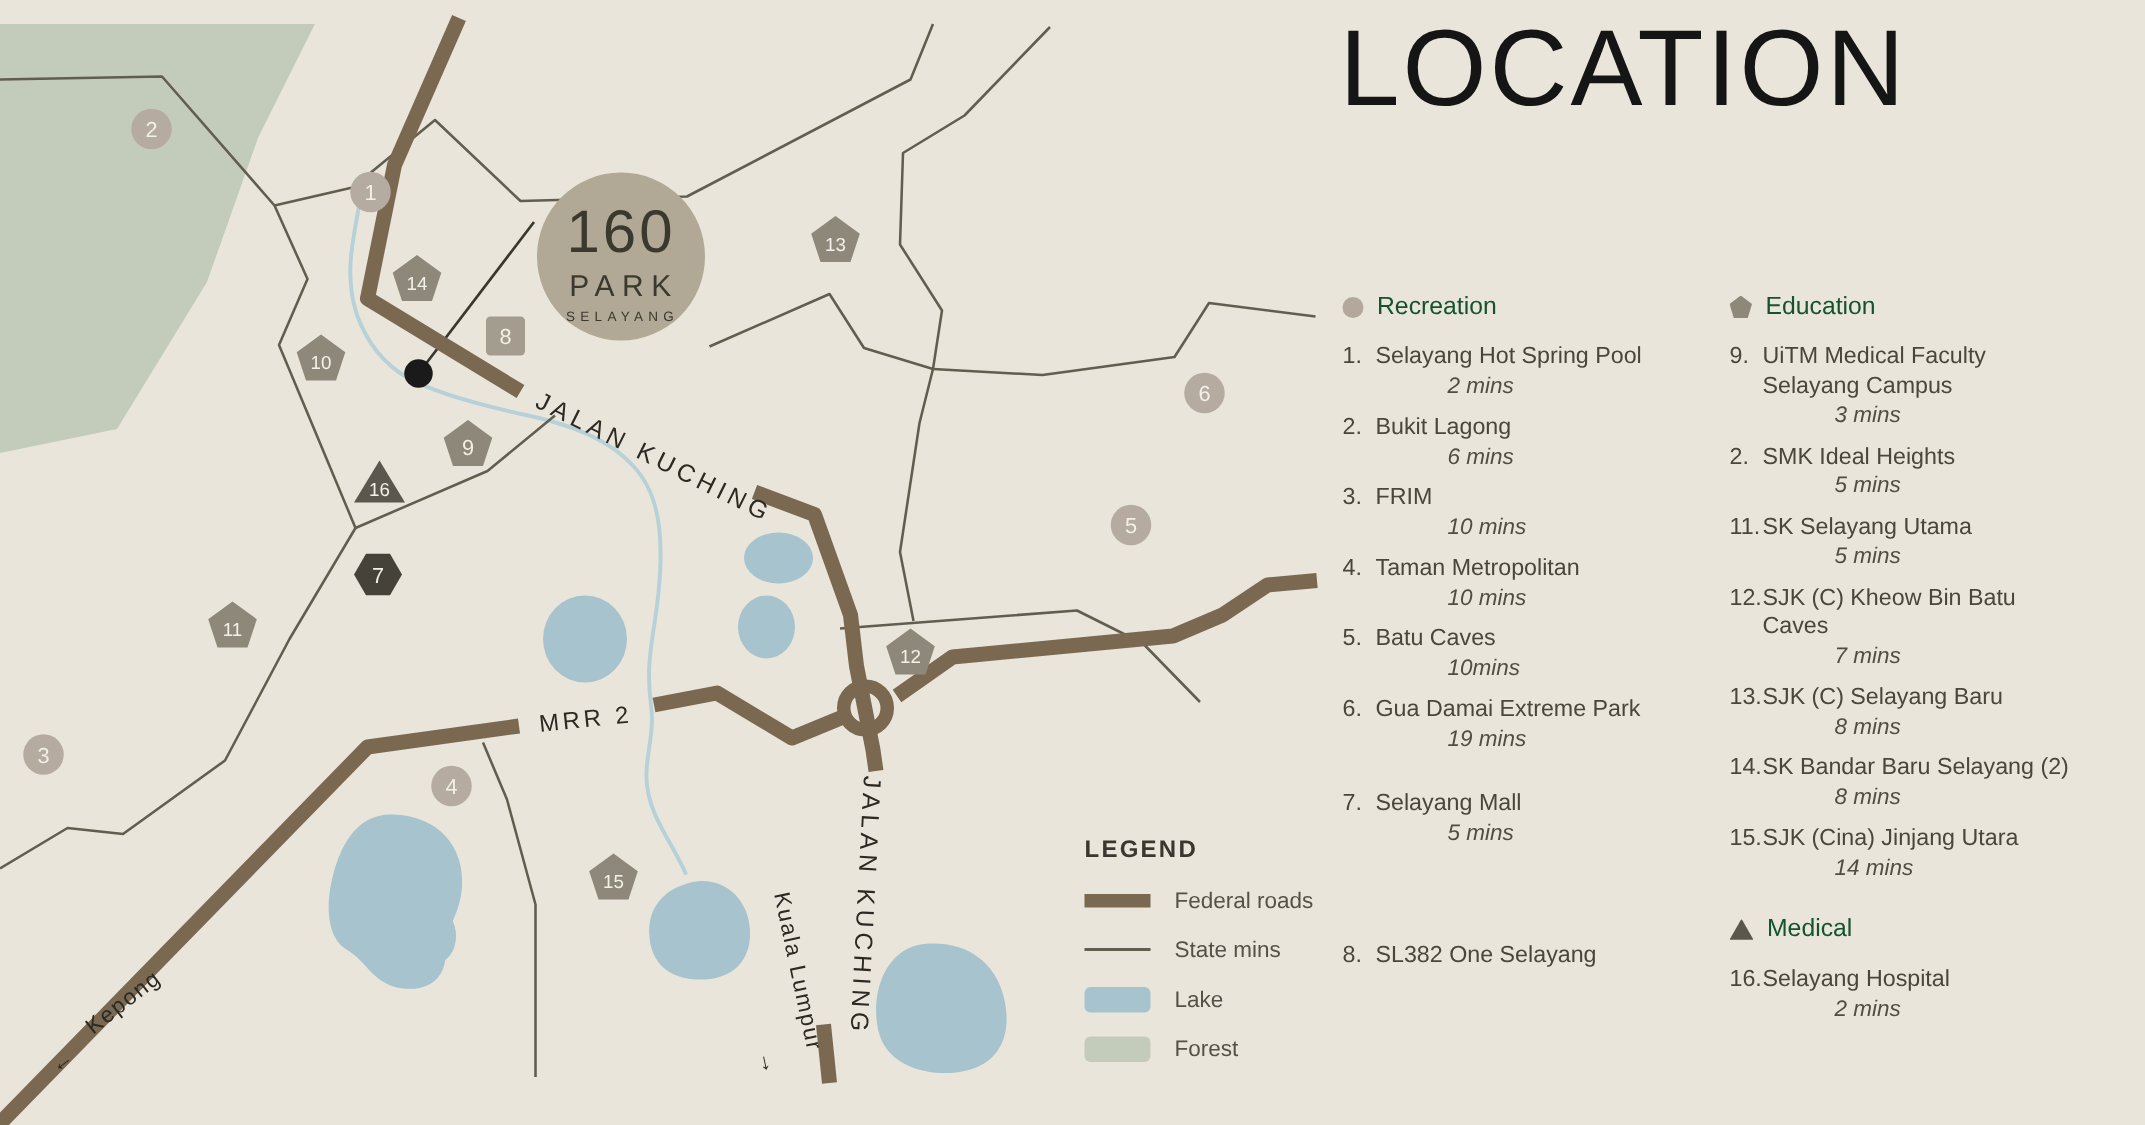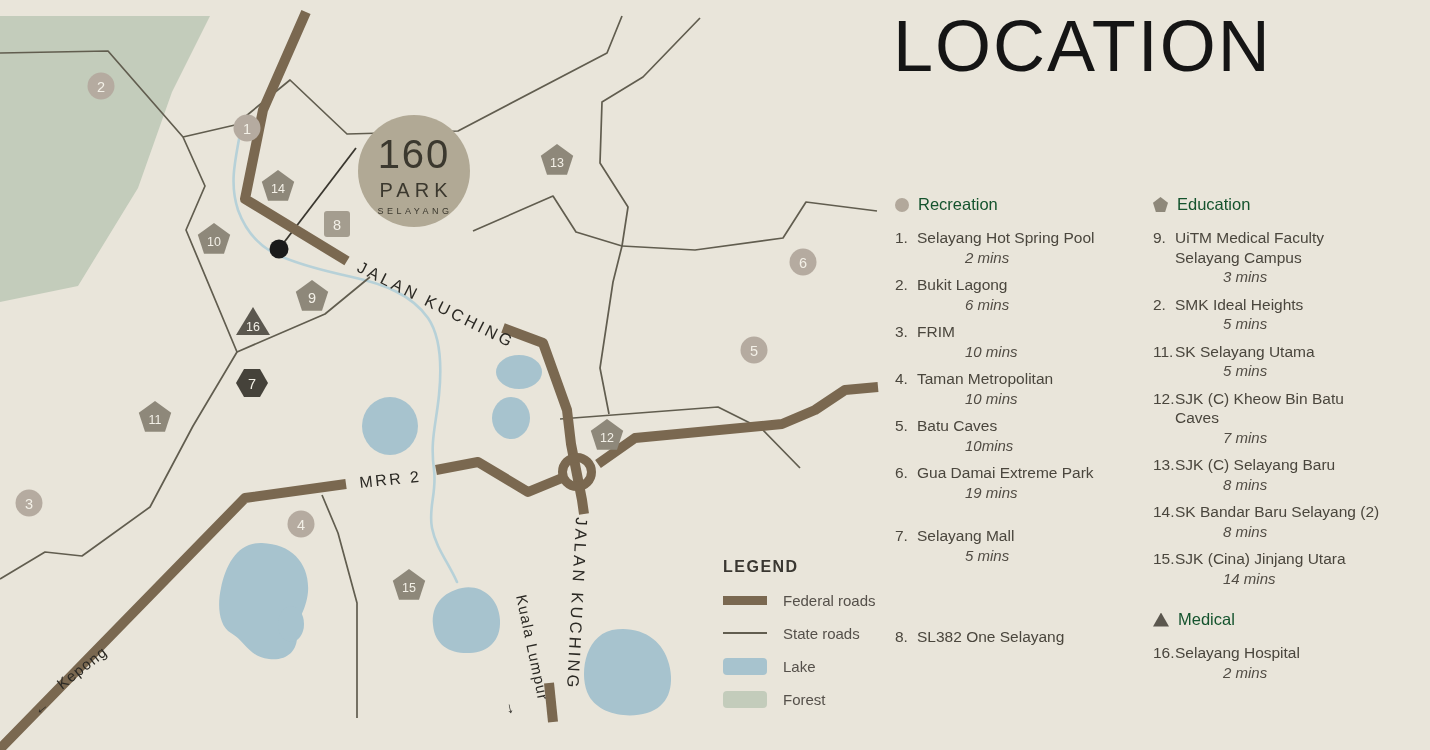--- a/index.html
+++ b/index.html
@@ -196,21 +196,21 @@
 
   <div id="legend">
     <div class="lg-title">LEGEND</div>
     <div id="legend-rows">
         <div class="lg-row">
           <span class="lg-swatch lg-federal"></span>
           <span class="lg-label">Federal roads</span>
         </div>
         <div class="lg-row">
           <span class="lg-swatch lg-state"></span>
-          <span class="lg-label">State roads</span>
+          <span class="lg-label">State mins</span>
         </div>
         <div class="lg-row">
           <span class="lg-swatch lg-lake"></span>
           <span class="lg-label">Lake</span>
         </div>
         <div class="lg-row">
           <span class="lg-swatch lg-forest"></span>
           <span class="lg-label">Forest</span>
         </div>
       </div>

